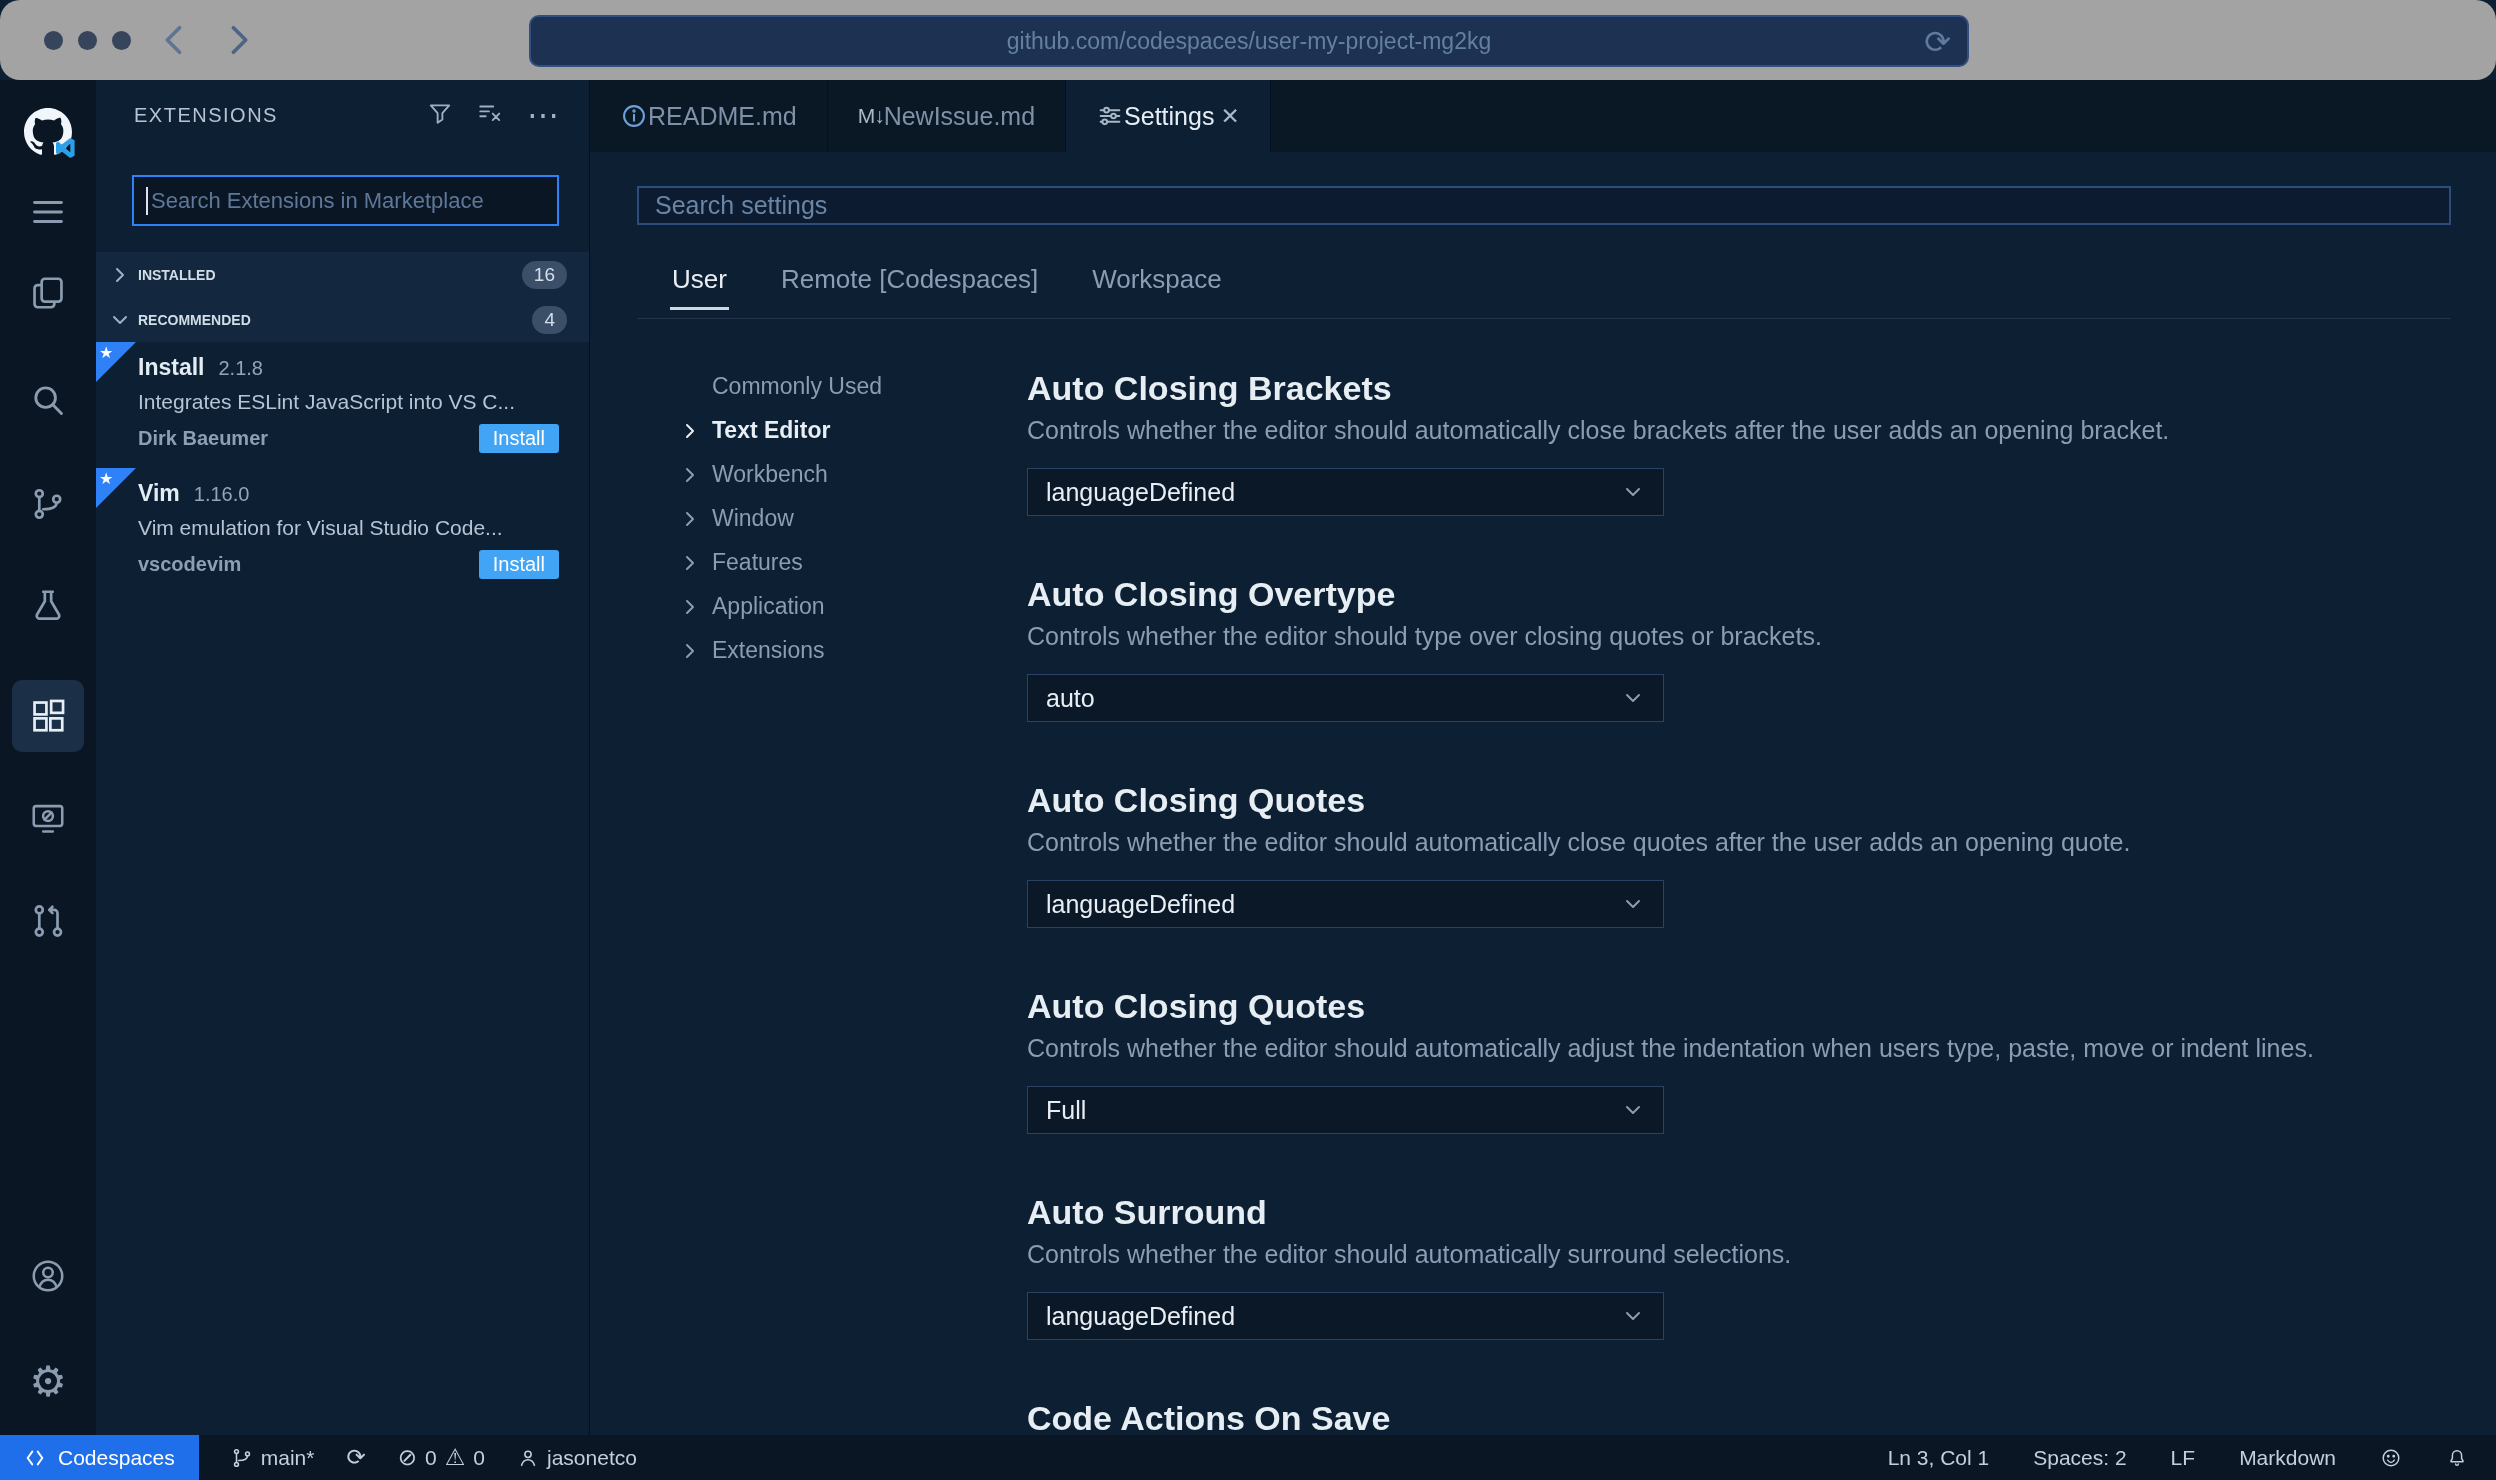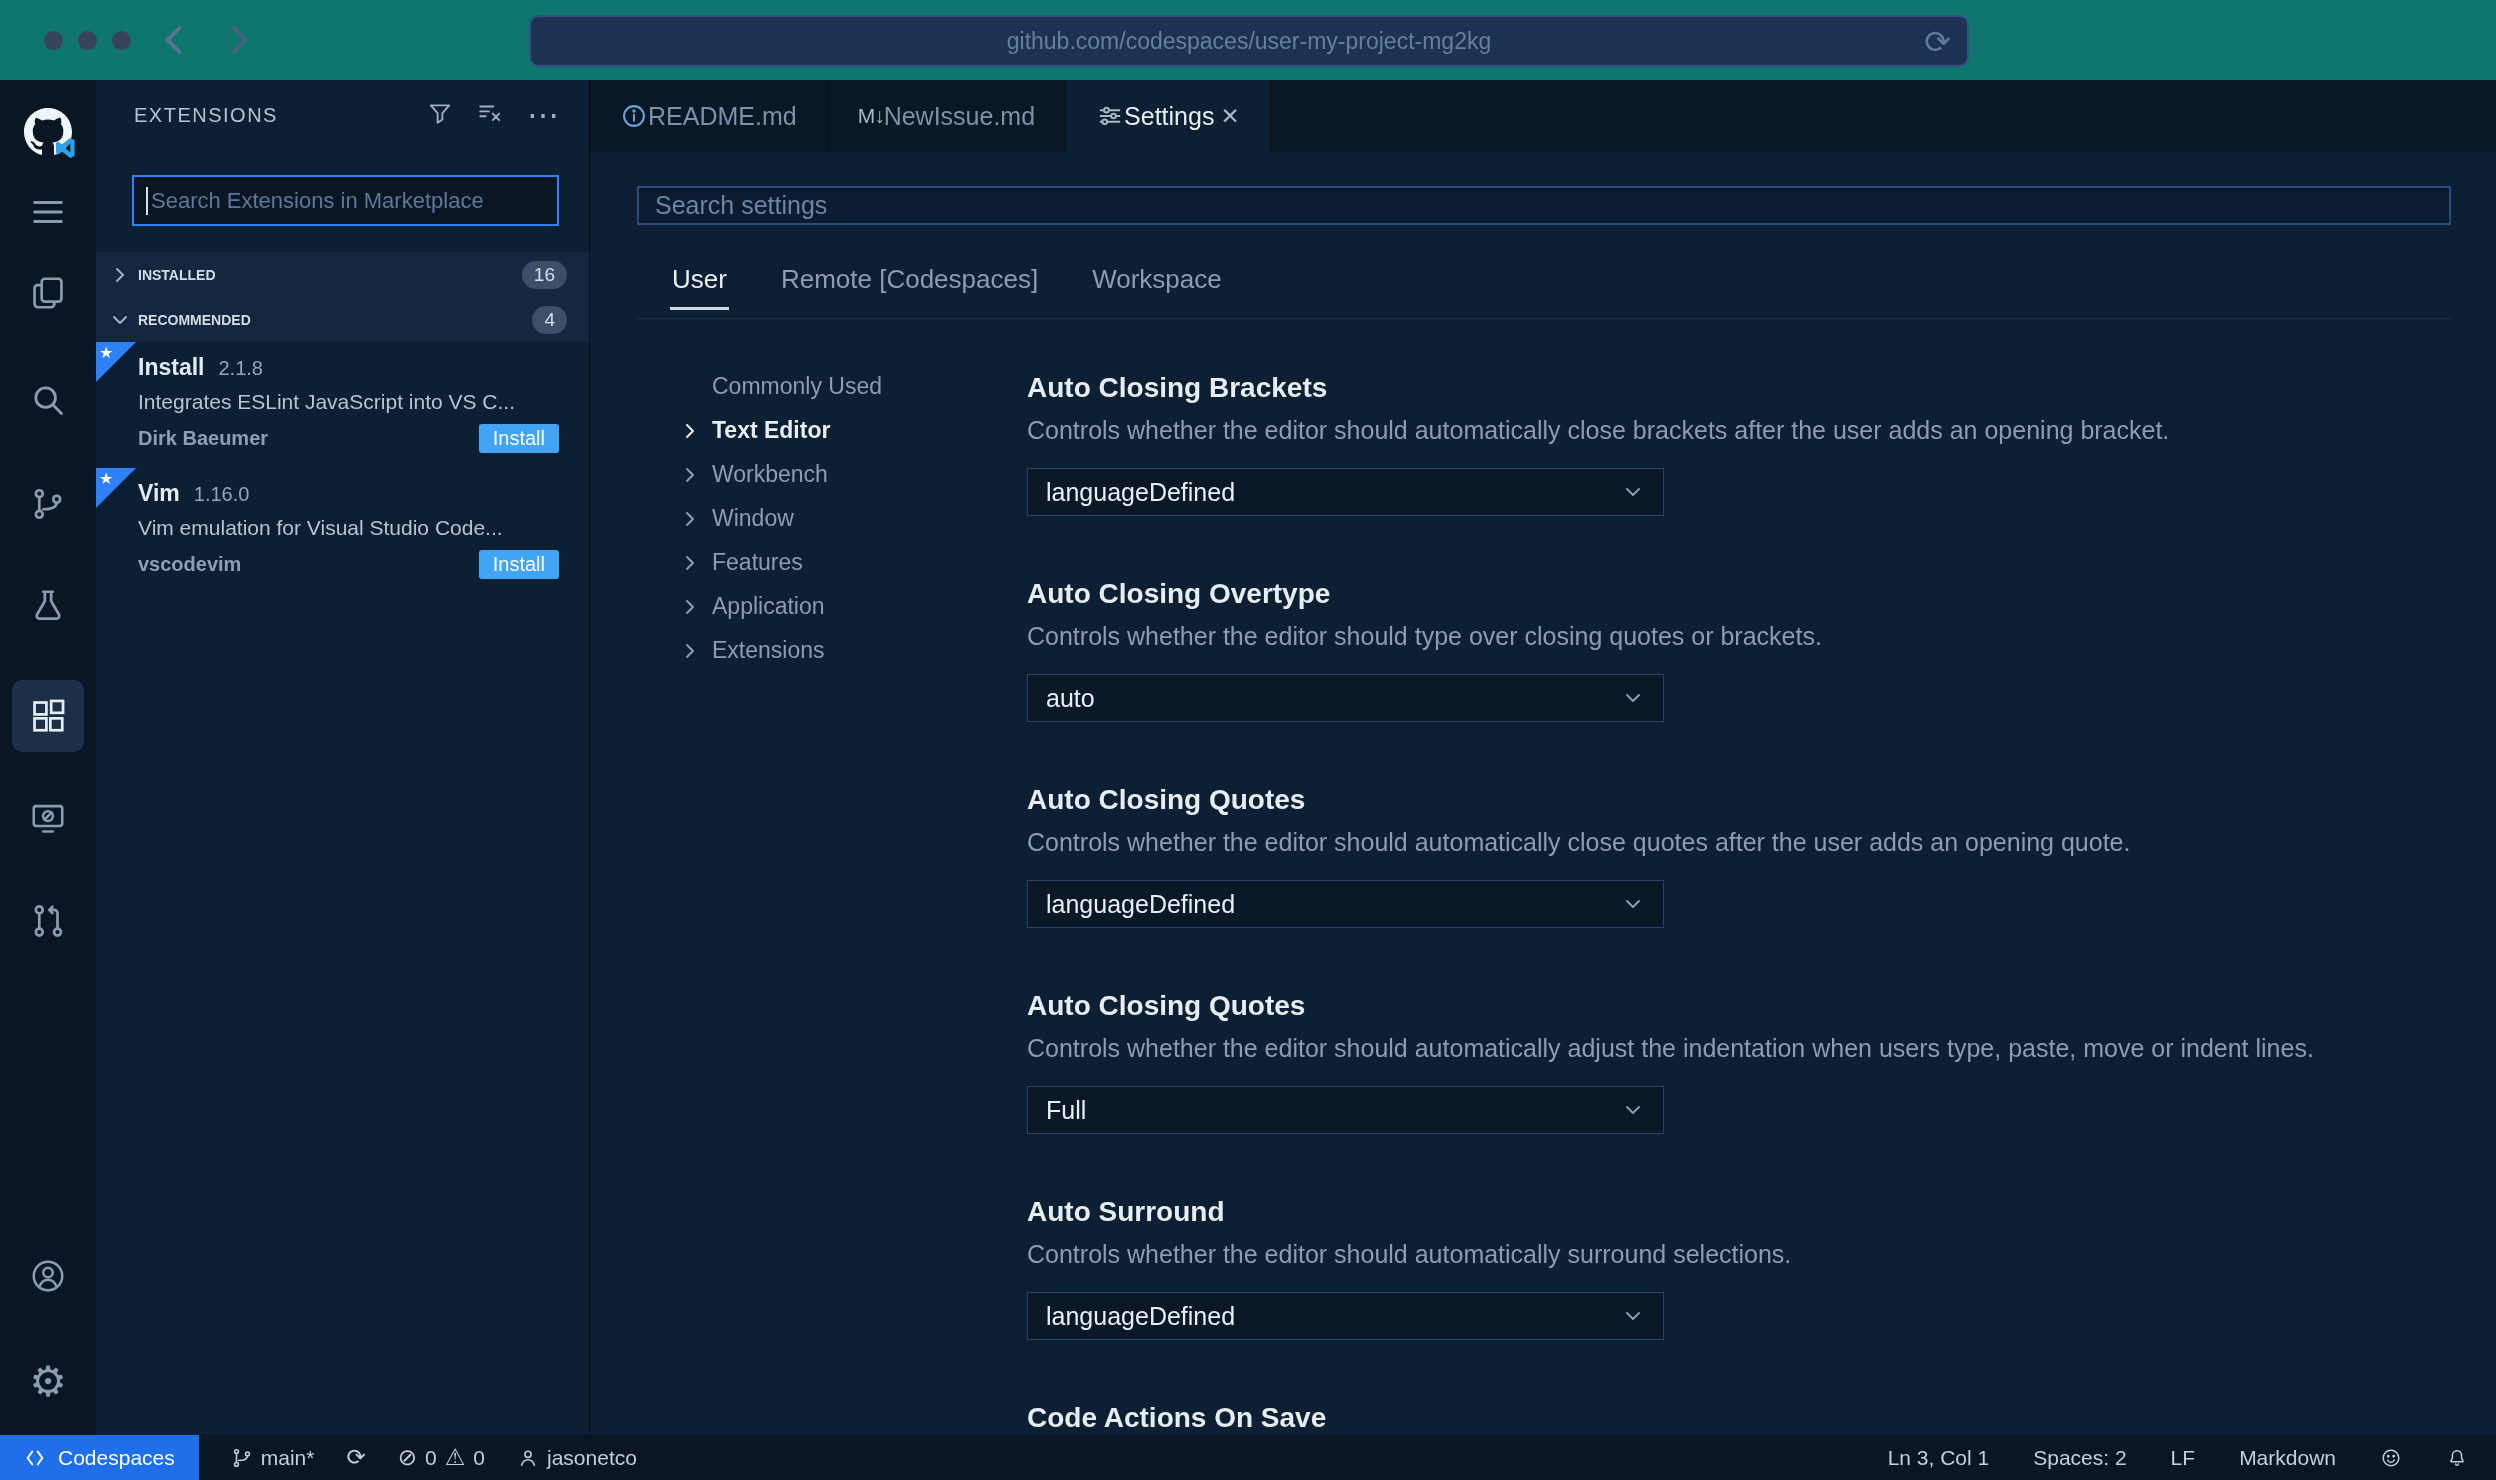--- a/index.html
+++ b/index.html
@@ -6,21 +6,21 @@
   html,body { width:2496px; height:1480px; }
   body {
     background:#0d1f33;
     font-family:"Liberation Sans", sans-serif;
     overflow:hidden; position:relative;
     color:#cfdae6;
   }
   .app { position:absolute; inset:0; }
 
   
-  .topbar { position:absolute; left:0; top:0; width:100%; height:80px; background:#0f766e; }
+  .topbar { position:absolute; left:0; top:0; width:100%; height:80px; background:#a3a3a3;border-radius:20px; }
   .traffic { position:absolute; left:44px; top:31px; display:flex; gap:15px; }
   .dot { width:19px; height:19px; border-radius:50%; background:#36455b; }
   .nav-arrow { position:absolute; top:20px; width:40px; height:40px; color:#5d7492; }
   .nav-back { left:155px; }
   .nav-fwd { left:218px; color:#4d6484; }
   .urlbar {
     position:absolute; left:529px; top:15px; width:1440px; height:52px;
     background:#1d3152; border:2px solid #31507f; border-radius:10px;
     display:flex; align-items:center; justify-content:center;
     color:#64809f; font-size:23px;
@@ -111,21 +111,21 @@
   .scopes-rule { position:absolute; top:166px; left:47px; right:45px; height:1px; background:#223349; }
 
   .toc { position:absolute; left:90px; top:212px; width:340px; }
   .toc-item { display:flex; align-items:center; gap:12px; height:44px; font-size:23px; color:#8b9cb3; }
   .toc-item .chev { width:20px; height:20px; flex:none; }
   .toc-item .chev.hidden { visibility:hidden; }
   .toc-item.active { color:#e9eef5; font-weight:bold; }
 
   .settings-list { position:absolute; left:437px; top:220px; right:45px; }
   .setting { margin-bottom:62px; }
-  .setting h3 { font-size:28px; line-height:32px; font-weight:bold; color:#e6edf3; }
+  .setting h3 { font-size:34px; line-height:32px; font-weight:bold; color:#e6edf3; }
   .setting p { margin-top:10px; font-size:25px; line-height:32px; color:#8b9cb3; }
   .setting p:empty { display:none; }
   .dropdown {
     margin-top:22px; width:637px; height:48px; background:#0a1828; border:1px solid #2b4263;
     display:flex; align-items:center; padding:0 18px; font-size:25px; color:#e9eef5;
   }
   .dd-caret { margin-left:auto; color:#8b9cb3; width:24px; height:24px; }
 
   
   .statusbar {

